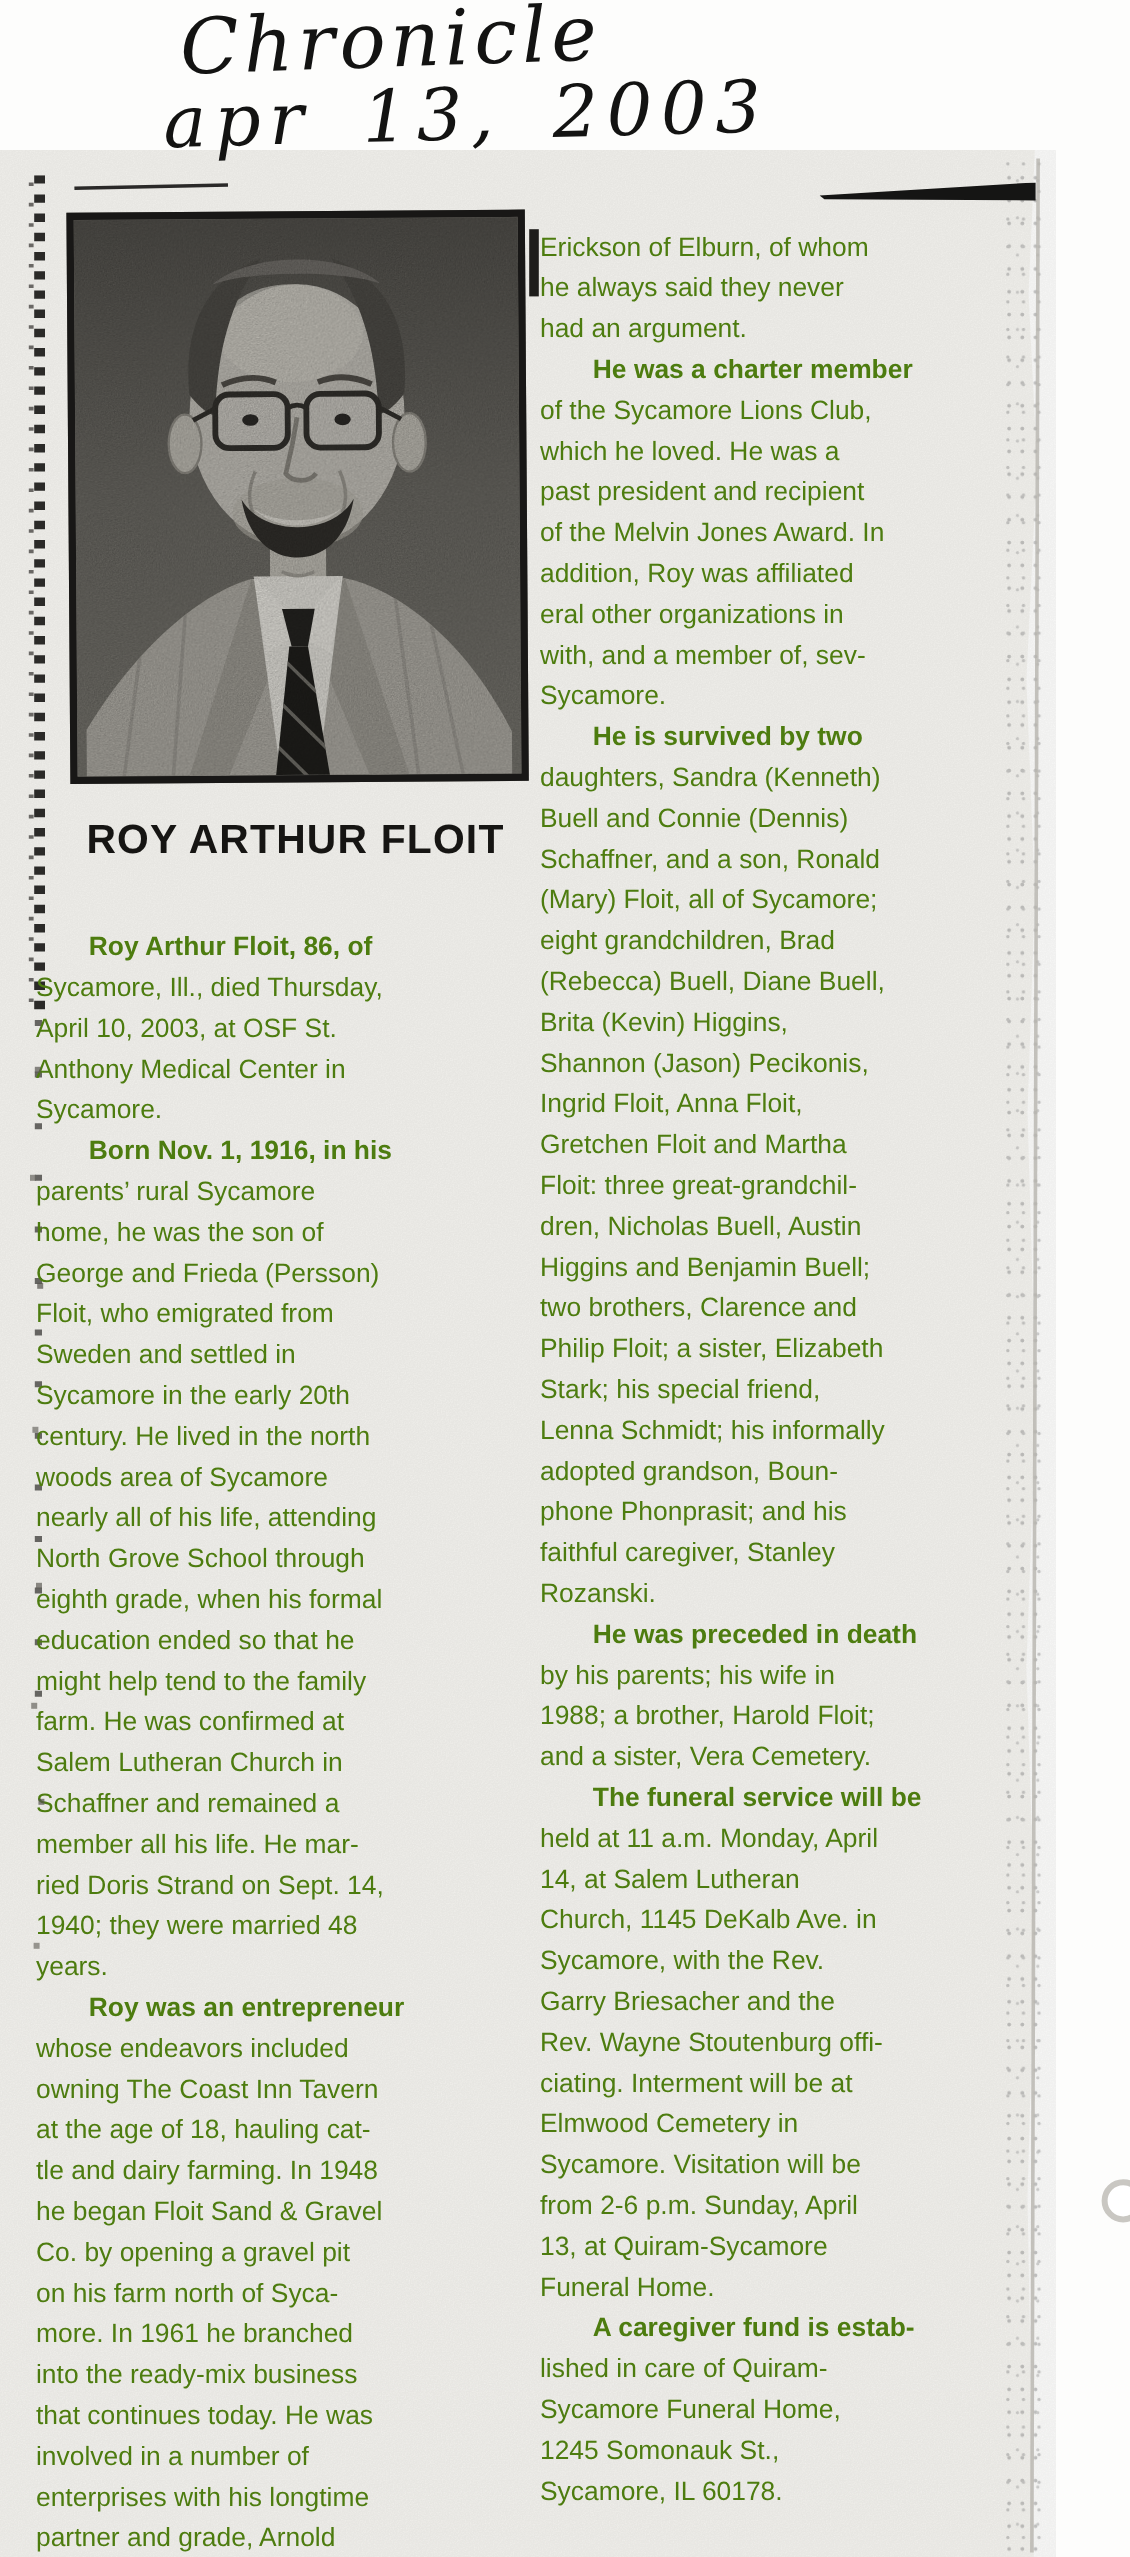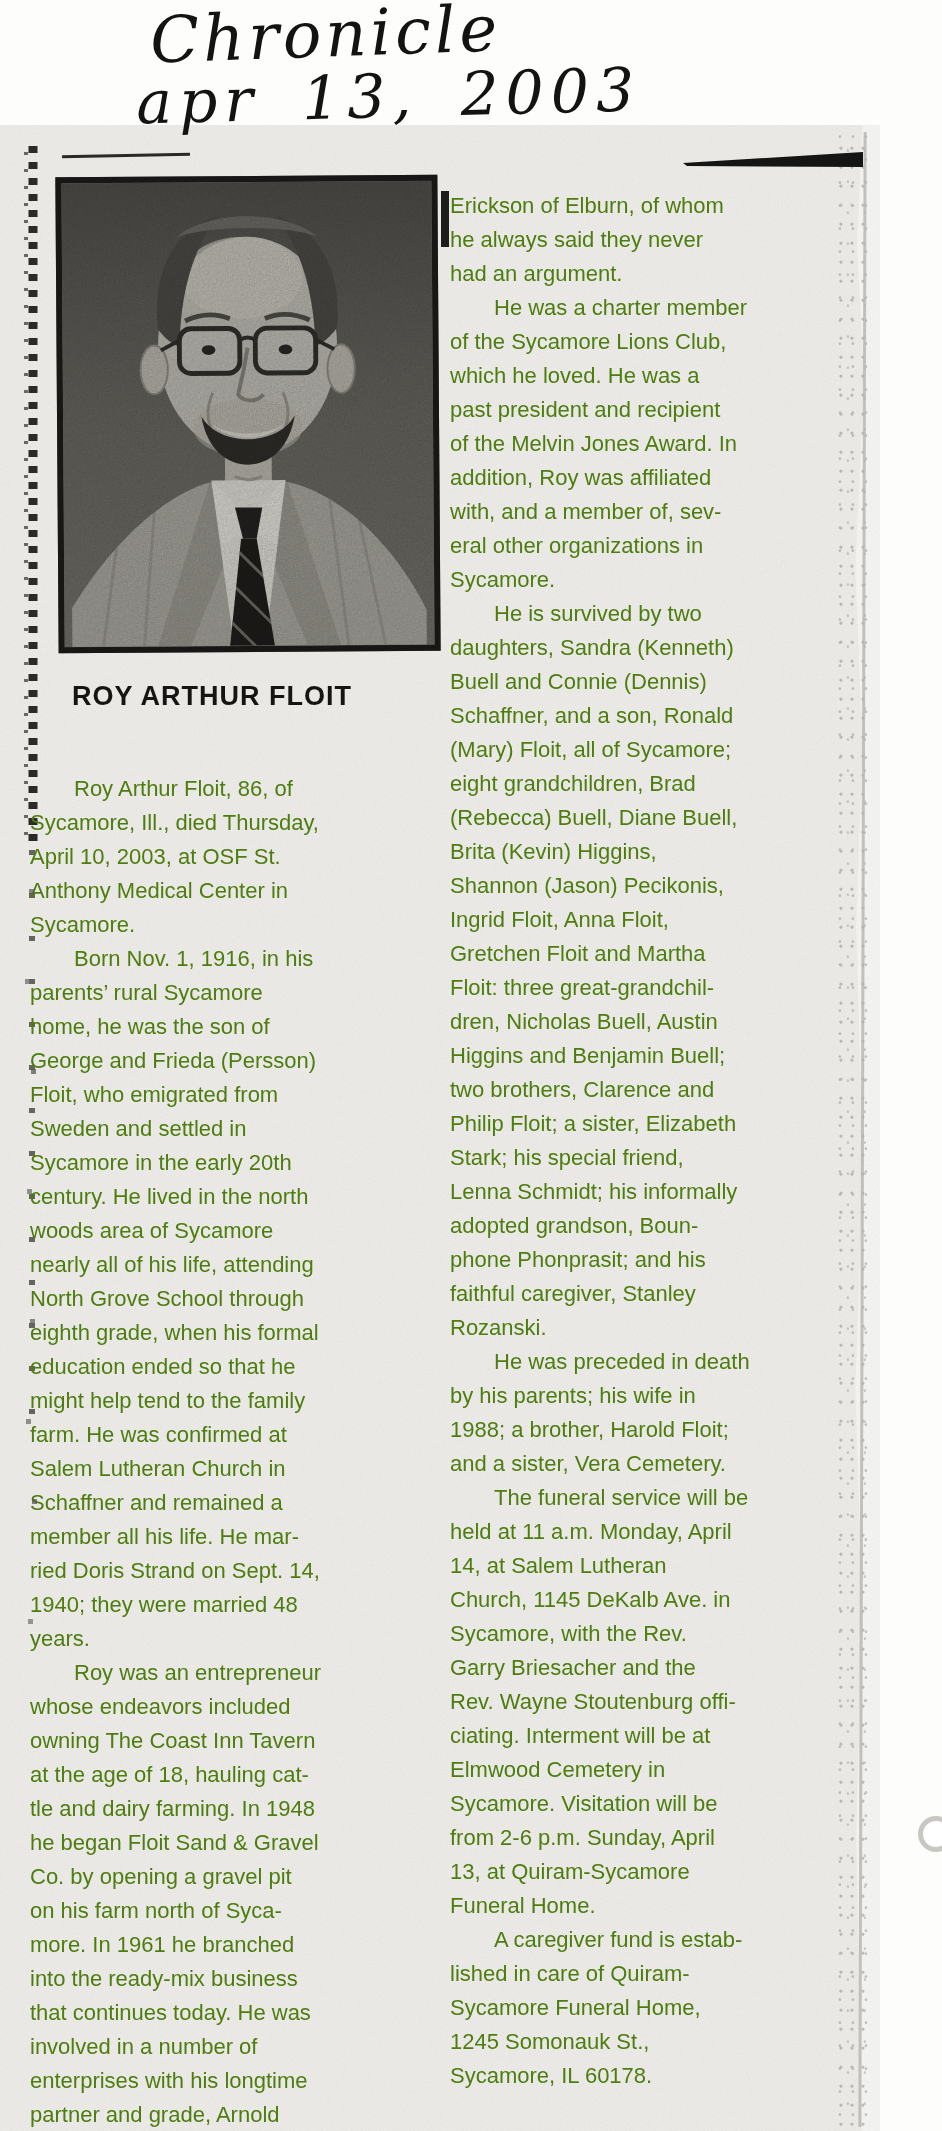--- a/index.html
+++ b/index.html
@@ -49,32 +49,32 @@
   .photo-topline{
     position:absolute;left:62px;top:154px;width:128px;height:3px;
     background:#2a2928;transform:rotate(-1.2deg);
   }
   
   .perforation{position:absolute;left:22px;top:146px;}
   .perforation-low{position:absolute;left:26px;top:850px;}
   
   .headline{
     position:absolute;left:72px;top:681px;margin:0;
-    font-size:27px;font-weight:bold;letter-spacing:1px;color:#161513;
+    font-size:34px;font-weight:bold;letter-spacing:1px;color:#161513;
     white-space:nowrap;
   }
   .col{
     position:absolute;
     font-size:22px;line-height:34px;color:#4d7c0f;
   }
   .col1{left:30px;top:772px;width:430px;}
   .col2{left:450px;top:189px;width:420px;}
   .para{margin:0;}
   .line{white-space:nowrap;}
-  .line.indent{padding-left:44px;}
+  .line.indent{padding-left:44px;font-weight:bold;}
   
   .col2-bar{position:absolute;left:441px;top:191px;width:8px;height:56px;background:#1e1d1b;}
   .punch-ring{
     position:absolute;left:918px;top:1816px;width:26px;height:26px;
     border:5px solid #c9c7c2;border-radius:50%;background:#fff;
   }
   .specks{position:absolute;left:28px;top:860px;width:3px;height:3px;background:transparent;
     box-shadow:
       2px 30px 0 1px #5a5853, -2px 120px 0 1px #6a6862, 4px 210px 0 1px #55534e,
       0 330px 0 1px #6e6c66, 3px 460px 0 1px #605e58, -1px 560px 0 1px #6a6862,
@@ -249,22 +249,22 @@
         <div class="line">he always said they never</div>
         <div class="line">had an argument.</div>
       </div>
       <div class="para">
         <div class="line indent">He was a charter member</div>
         <div class="line">of the Sycamore Lions Club,</div>
         <div class="line">which he loved. He was a</div>
         <div class="line">past president and recipient</div>
         <div class="line">of the Melvin Jones Award. In</div>
         <div class="line">addition, Roy was affiliated</div>
+        <div class="line">eral other organizations in</div>
         <div class="line">with, and a member of, sev-</div>
-        <div class="line">eral other organizations in</div>
         <div class="line">Sycamore.</div>
       </div>
       <div class="para">
         <div class="line indent">He is survived by two</div>
         <div class="line">daughters, Sandra (Kenneth)</div>
         <div class="line">Buell and Connie (Dennis)</div>
         <div class="line">Schaffner, and a son, Ronald</div>
         <div class="line">(Mary) Floit, all of Sycamore;</div>
         <div class="line">eight grandchildren, Brad</div>
         <div class="line">(Rebecca) Buell, Diane Buell,</div>

